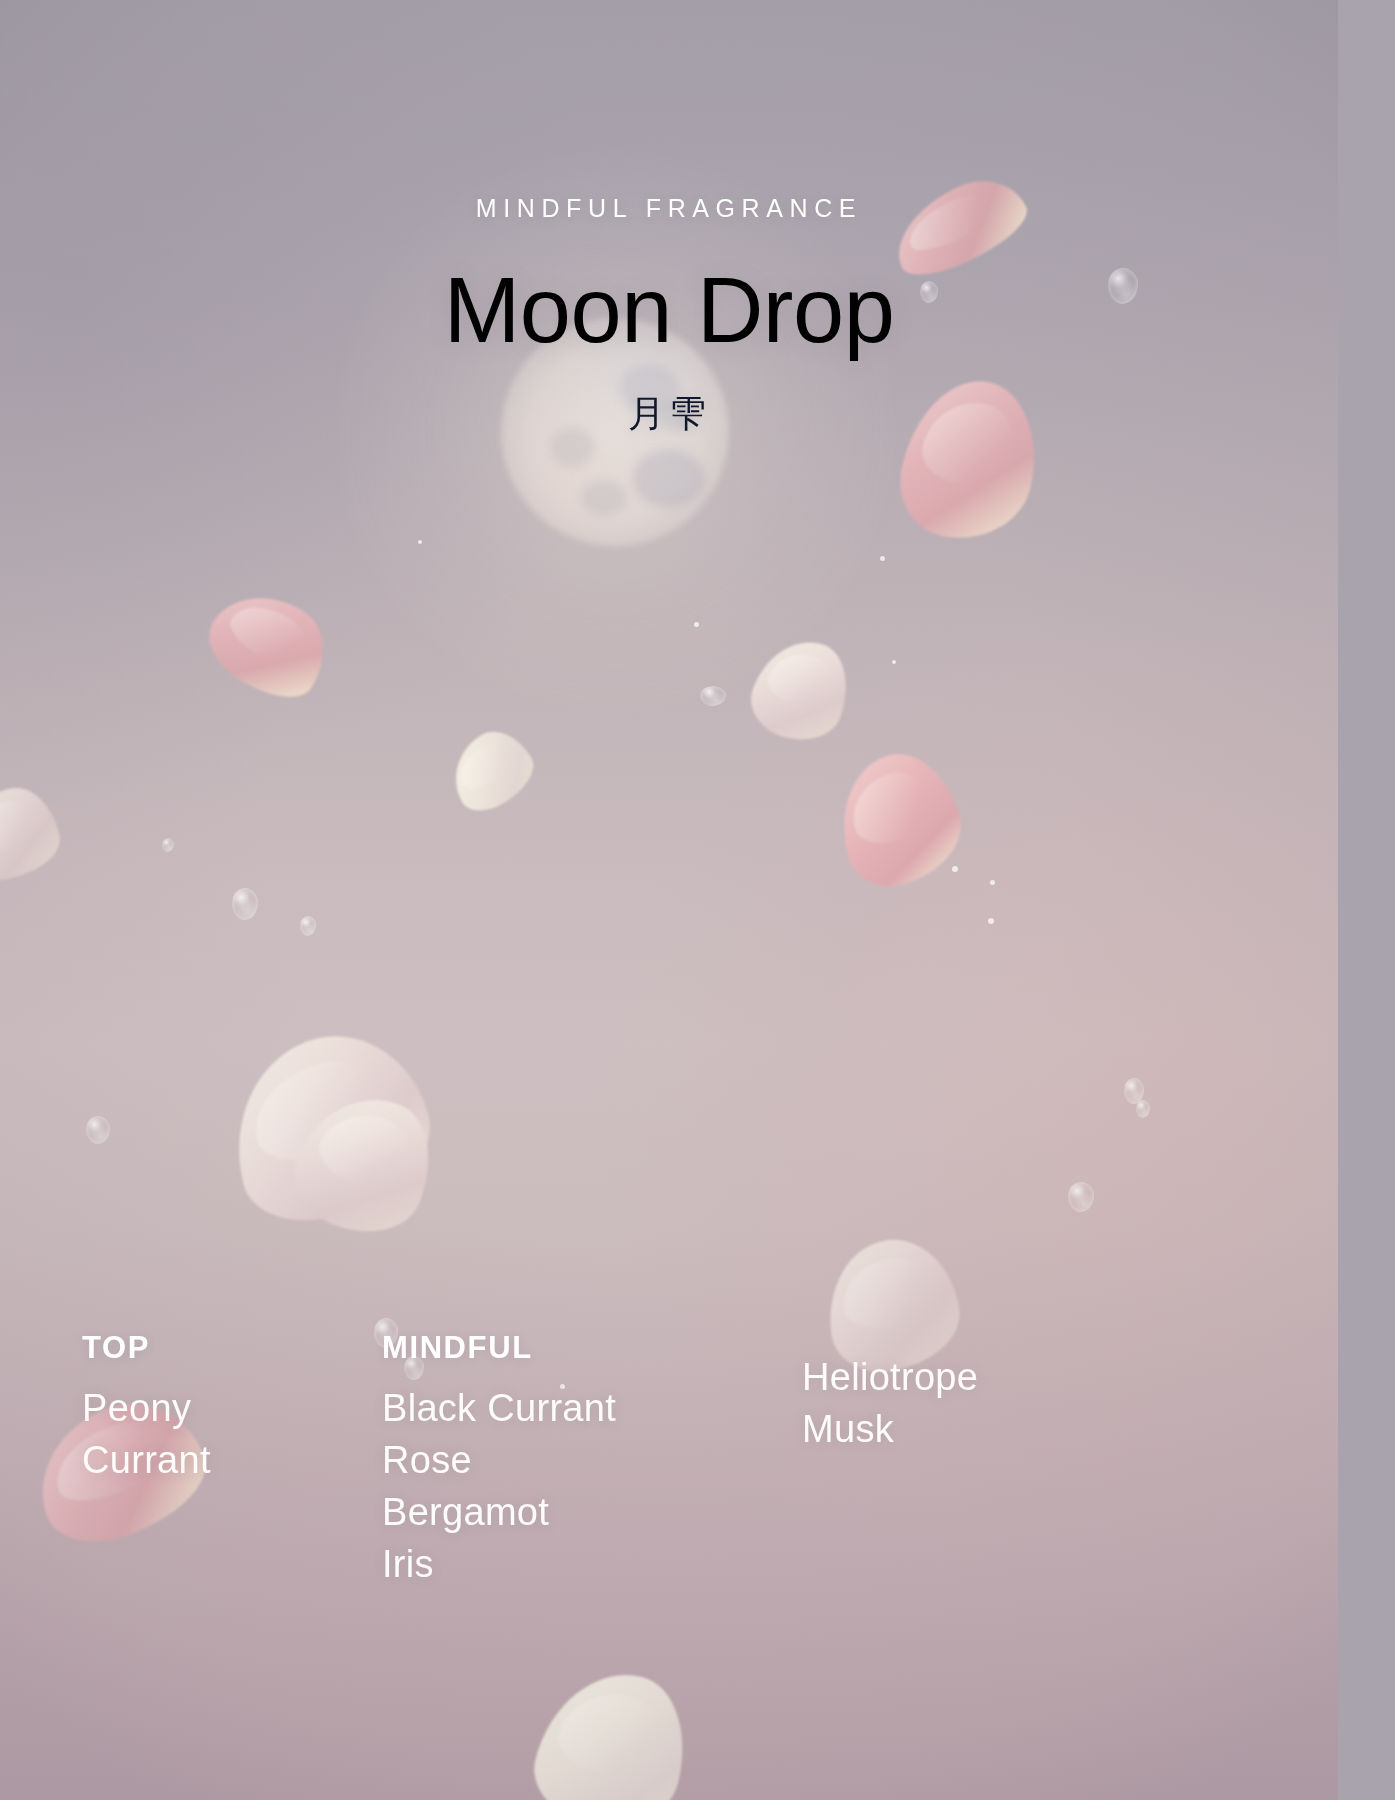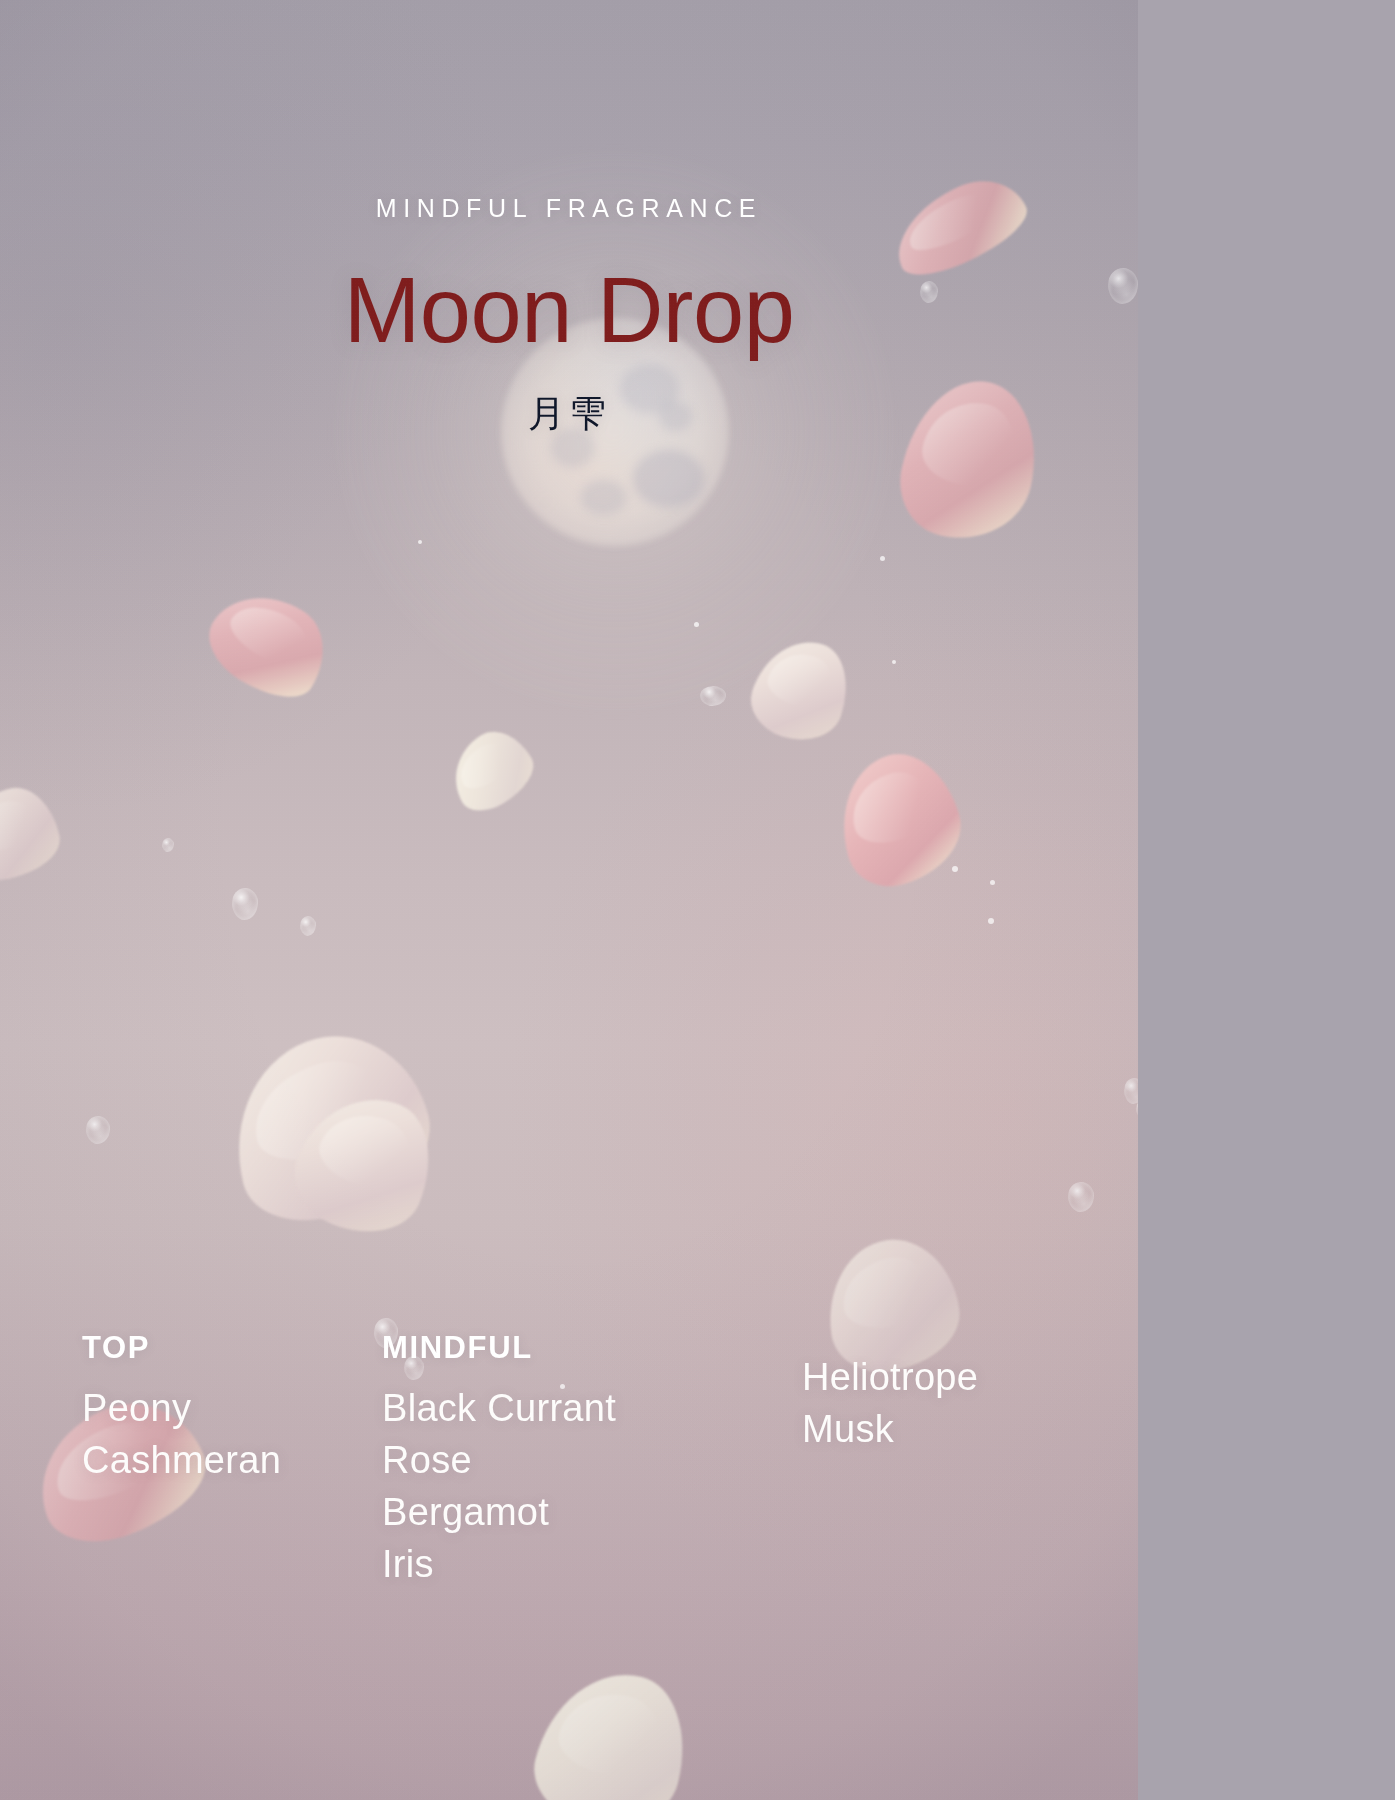--- a/index.html
+++ b/index.html
@@ -7,21 +7,21 @@
   html, body {
     width: 1395px;
     height: 1800px;
     overflow: hidden;
     background: #a8a3ad;
     font-family: "Liberation Sans", sans-serif;
   }
 
   #poster {
     position: relative;
-    width: 1138px;
+    width: 1338px;
     height: 1800px;
     overflow: hidden;
     isolation: isolate;
   }
 
   
   .bg-base {
     position: absolute;
     inset: 0;
     background: linear-gradient(
@@ -172,21 +172,21 @@
     color: #ffffff;
     line-height: 1;
     text-shadow: 0 1px 10px rgba(120,110,125,0.22);
   }
 
   .title {
     margin-top: 42px;
     font-size: 92px;
     font-weight: 400;
     letter-spacing: -0.5px;
-    color: #7f1d1d;
+    color: #000000;
     line-height: 1.04;
     text-shadow: 0 2px 22px rgba(120,108,124,0.20);
   }
 
   .subtitle {
     margin-top: 36px;
     font-size: 37px;
     font-weight: 400;
     letter-spacing: 4px;
     color: #0f172a;
@@ -323,21 +323,21 @@
     <div class="title">Moon Drop</div>
     <div class="subtitle">月雫</div>
   </div>
 
   <div class="notes">
 
     <div class="note-col">
       <div class="note-head">TOP</div>
       <div class="note-list">
         <div class="note-item">Peony</div>
-        <div class="note-item">Cashmeran</div>
+        <div class="note-item">Currant</div>
       </div>
     </div>
 
     <div class="note-col">
       <div class="note-head">MINDFUL</div>
       <div class="note-list">
         <div class="note-item">Black Currant</div>
         <div class="note-item">Rose</div>
         <div class="note-item">Bergamot</div>
         <div class="note-item">Iris</div>

